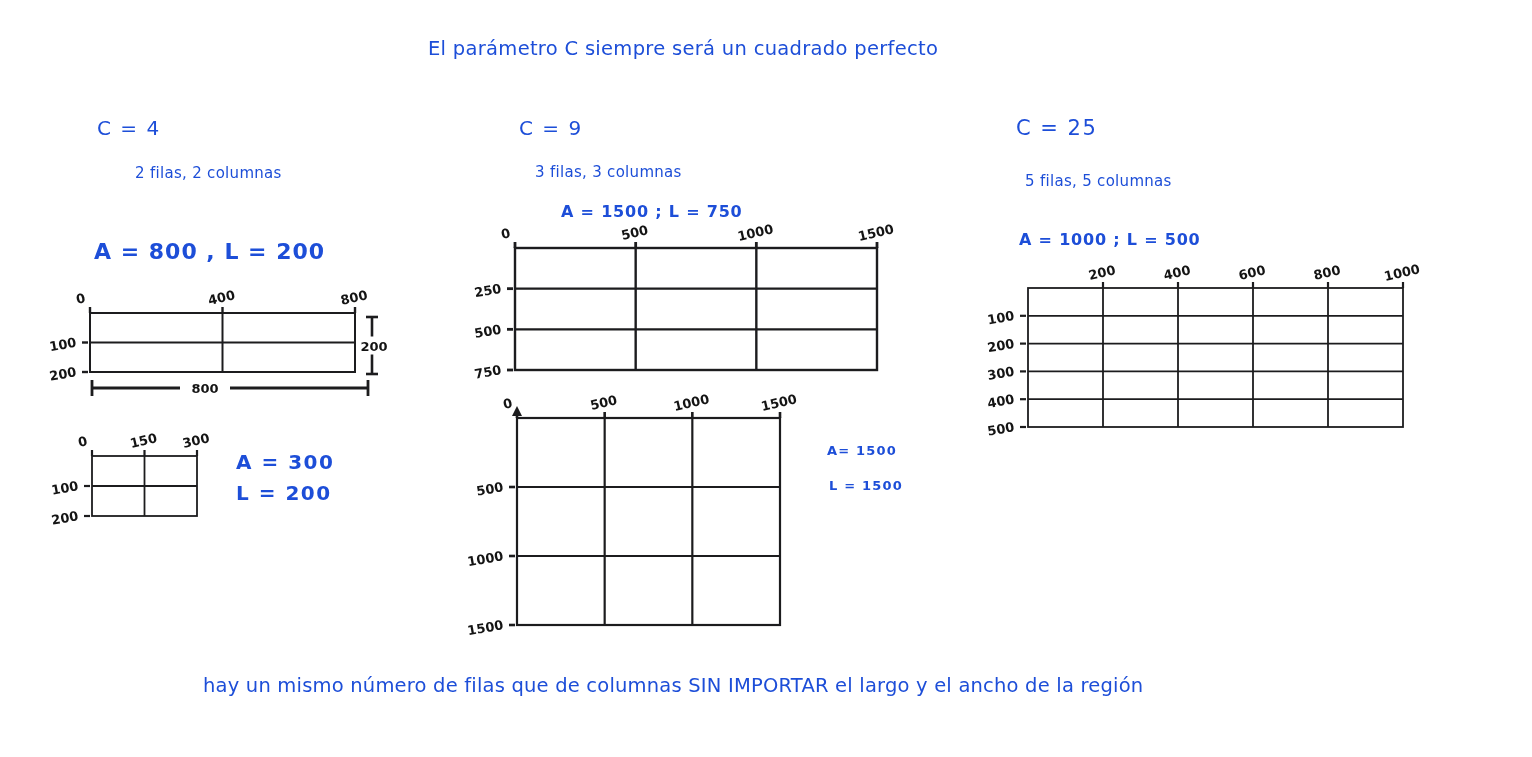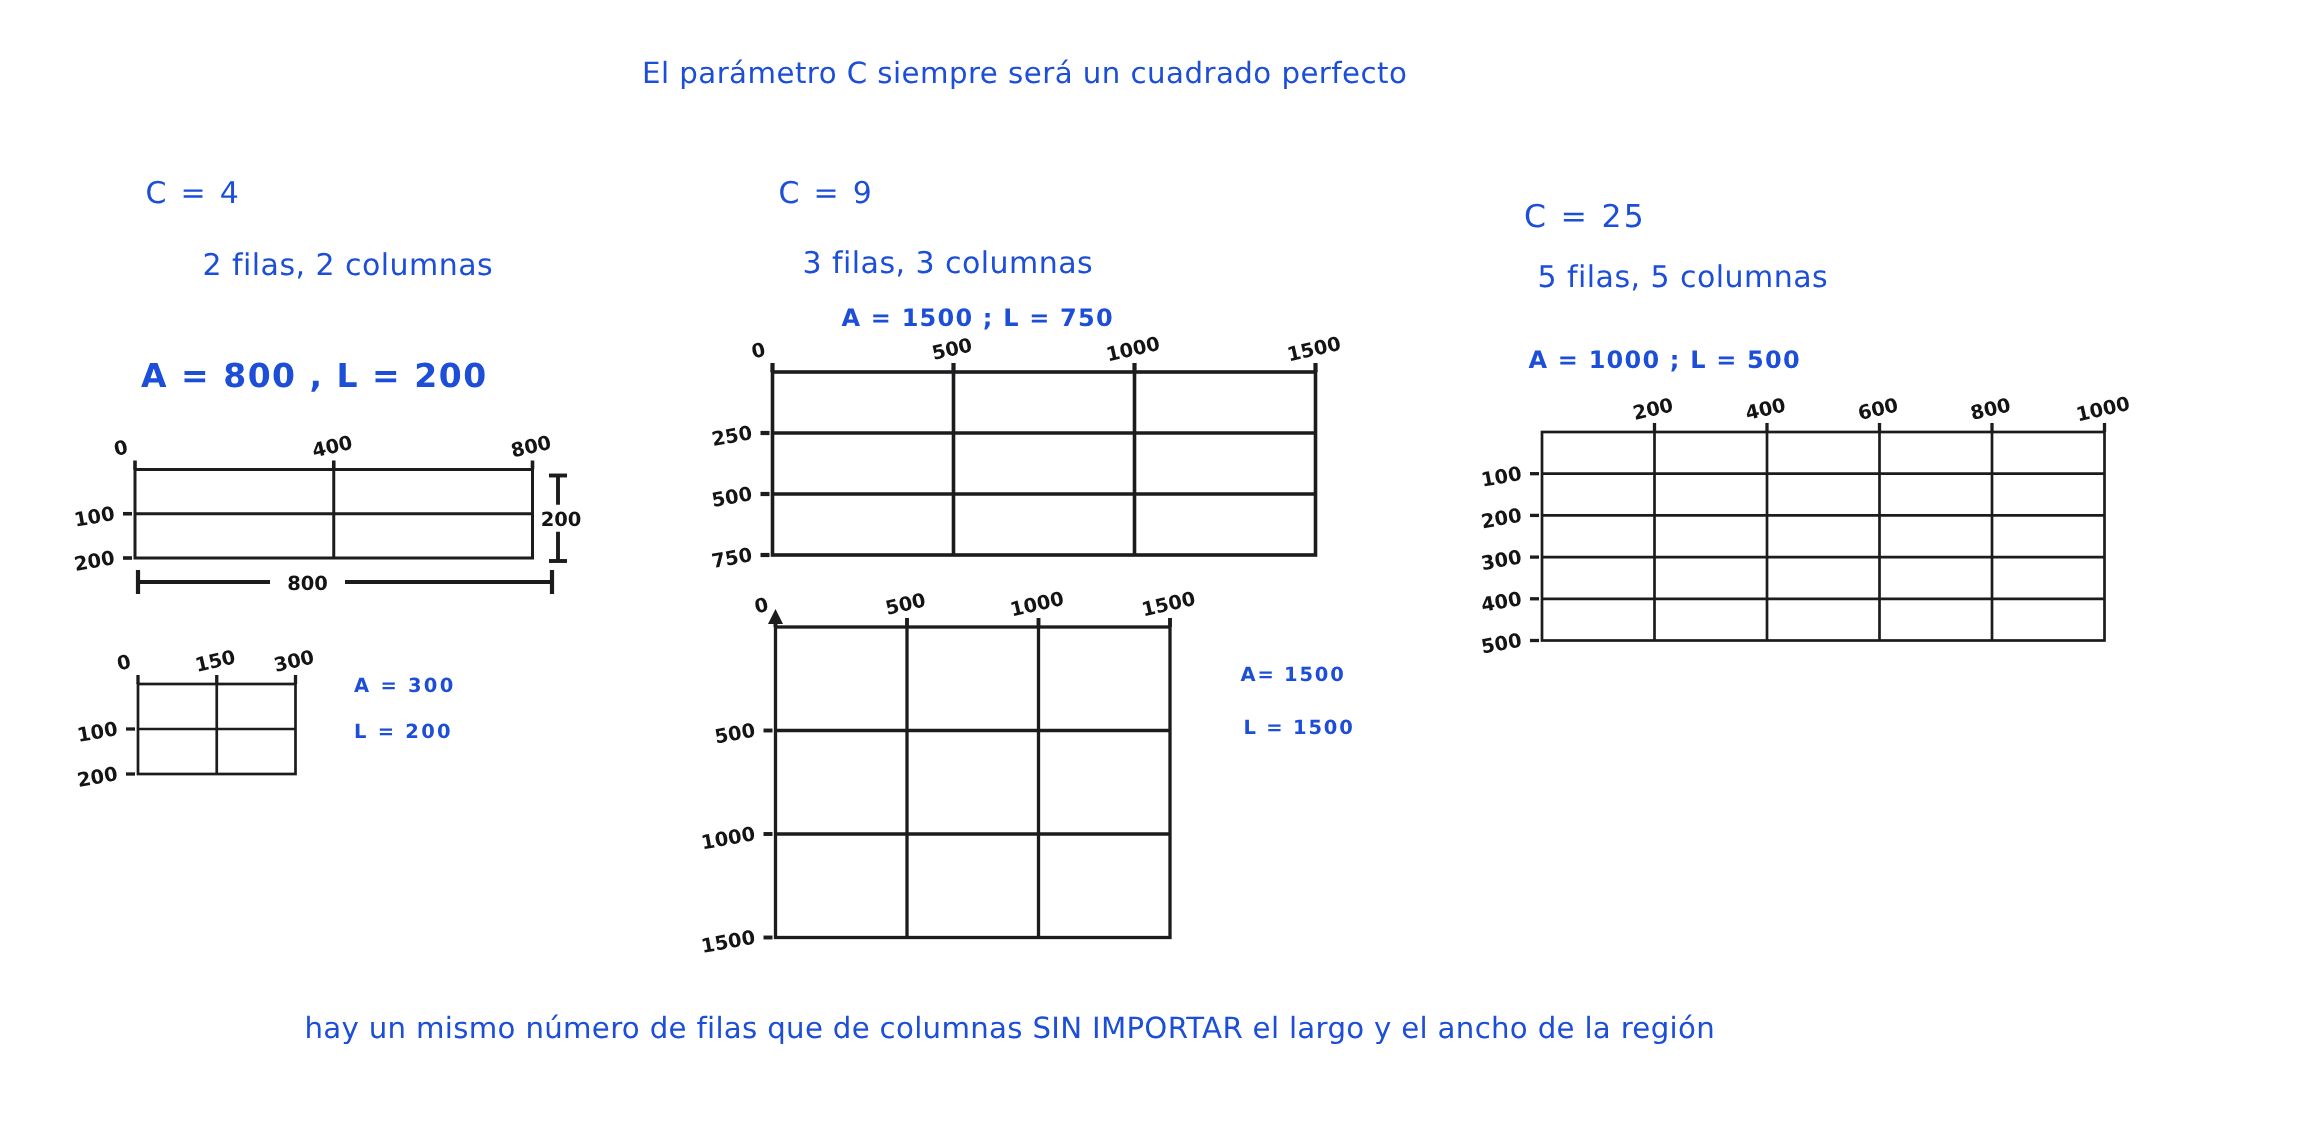--- a/index.html
+++ b/index.html
@@ -4,24 +4,24 @@
 <style>
   html,body{margin:0;padding:0;background:#ffffff;}
   .canvas{
     position:relative;width:1532px;height:757px;background:#ffffff;overflow:hidden;
     font-family:"DejaVu Sans",sans-serif;color:#1d4ed8;
   }
   .abs{position:absolute;white-space:nowrap;}
   .title{font-size:19.5px;letter-spacing:.3px;}
   .c-head{font-size:20px;letter-spacing:1.5px;}
   .c-head-lg{font-size:21px;letter-spacing:1.5px;}
-  .rc{font-size:20px;letter-spacing:.3px;}
+  .rc{font-size:15px;letter-spacing:.3px;}
   .params{font-size:22px;font-weight:bold;letter-spacing:1px;}
   .caption{font-size:16px;font-weight:bold;letter-spacing:.8px;}
-  .side{font-size:13px;font-weight:bold;letter-spacing:1.5px;}
+  .side{font-size:20px;font-weight:bold;letter-spacing:1.5px;}
   .side-sm{font-size:13px;font-weight:bold;letter-spacing:1.2px;}
   .footer{font-size:19.5px;letter-spacing:.2px;}
   svg#grids{position:absolute;left:0;top:0;}
   svg#grids text.tick{font-family:"DejaVu Sans",sans-serif;font-size:13px;font-weight:bold;fill:#141414;}
 </style>
 </head>
 <body>
 
 <div class="canvas">
 
@@ -32,21 +32,21 @@
   <div class="abs params" style="left:94px;top:239px;">A = 800  ,   L = 200</div>
   <div class="abs side" style="left:236px;top:450px;">A = 300</div>
   <div class="abs side" style="left:236px;top:481px;">L = 200</div>
 
   <div class="abs c-head" style="left:519px;top:116px;">C = 9</div>
   <div class="abs rc" style="left:535px;top:163px;">3 filas, 3 columnas</div>
   <div class="abs caption" style="left:561px;top:202px;">A = 1500 ;   L = 750</div>
   <div class="abs side-sm" style="left:827px;top:443px;">A= 1500</div>
   <div class="abs side-sm" style="left:829px;top:478px;">L = 1500</div>
 
-  <div class="abs c-head-lg" style="left:1016px;top:132px;">C = 25</div>
+  <div class="abs c-head-lg" style="left:1016px;top:116px;">C = 25</div>
   <div class="abs rc" style="left:1025px;top:172px;">5 filas, 5 columnas</div>
   <div class="abs caption" style="left:1019px;top:230px;">A = 1000  ;   L = 500</div>
 
   <div class="abs footer" style="left:203px;top:674px;">hay un mismo número de filas que de columnas SIN IMPORTAR el largo y el ancho de la región</div>
 
   <svg id="grids" width="1532" height="757" viewBox="0 0 1532 757">
     <g>
         <rect x="90" y="313" width="265" height="59" fill="none" stroke="#1c1c1e" stroke-width="2" stroke-linecap="round"></rect>
         <line x1="222.5" y1="313" x2="222.5" y2="372" stroke="#1c1c1e" stroke-width="2"></line>
         <line x1="90" y1="342.5" x2="355" y2="342.5" stroke="#1c1c1e" stroke-width="2"></line>

